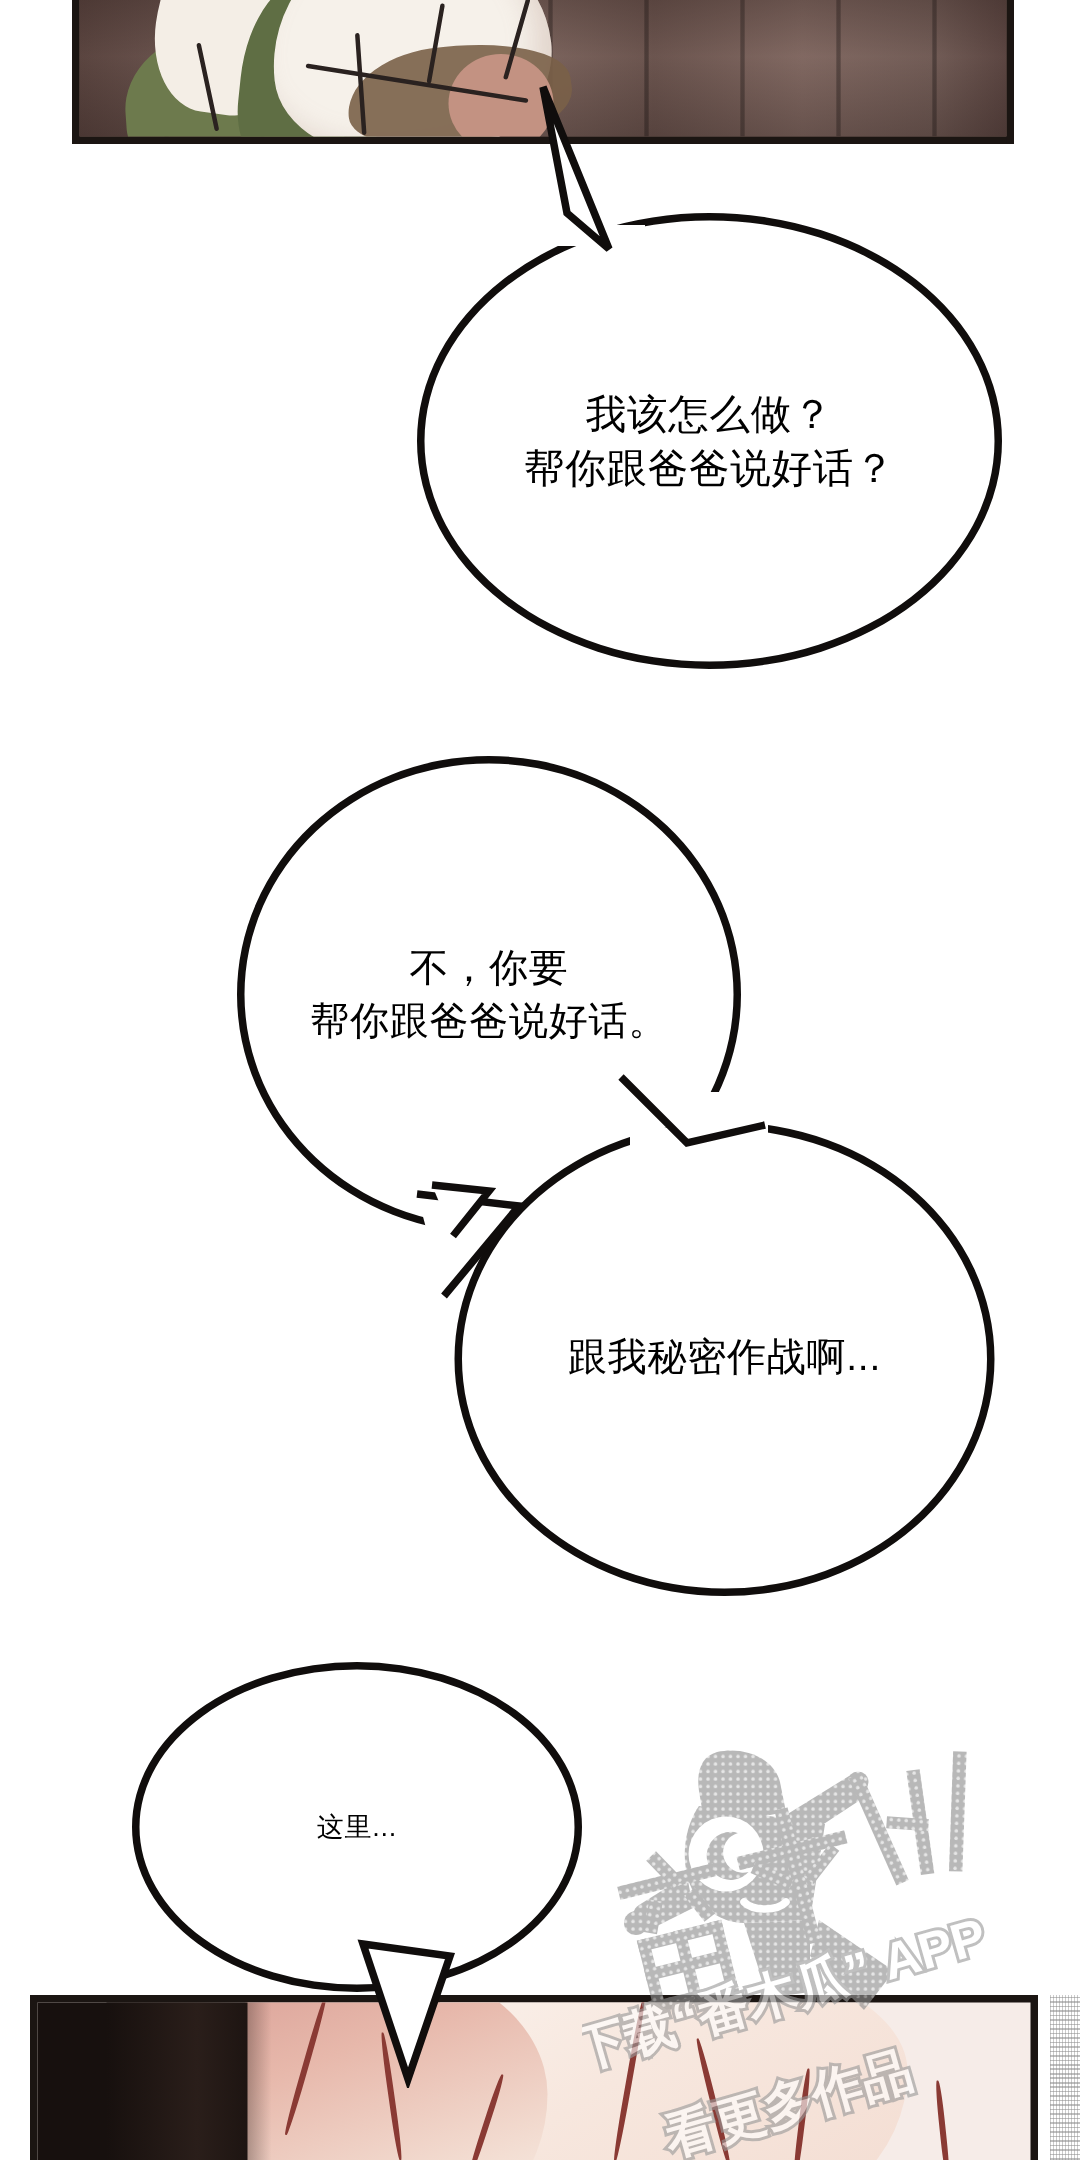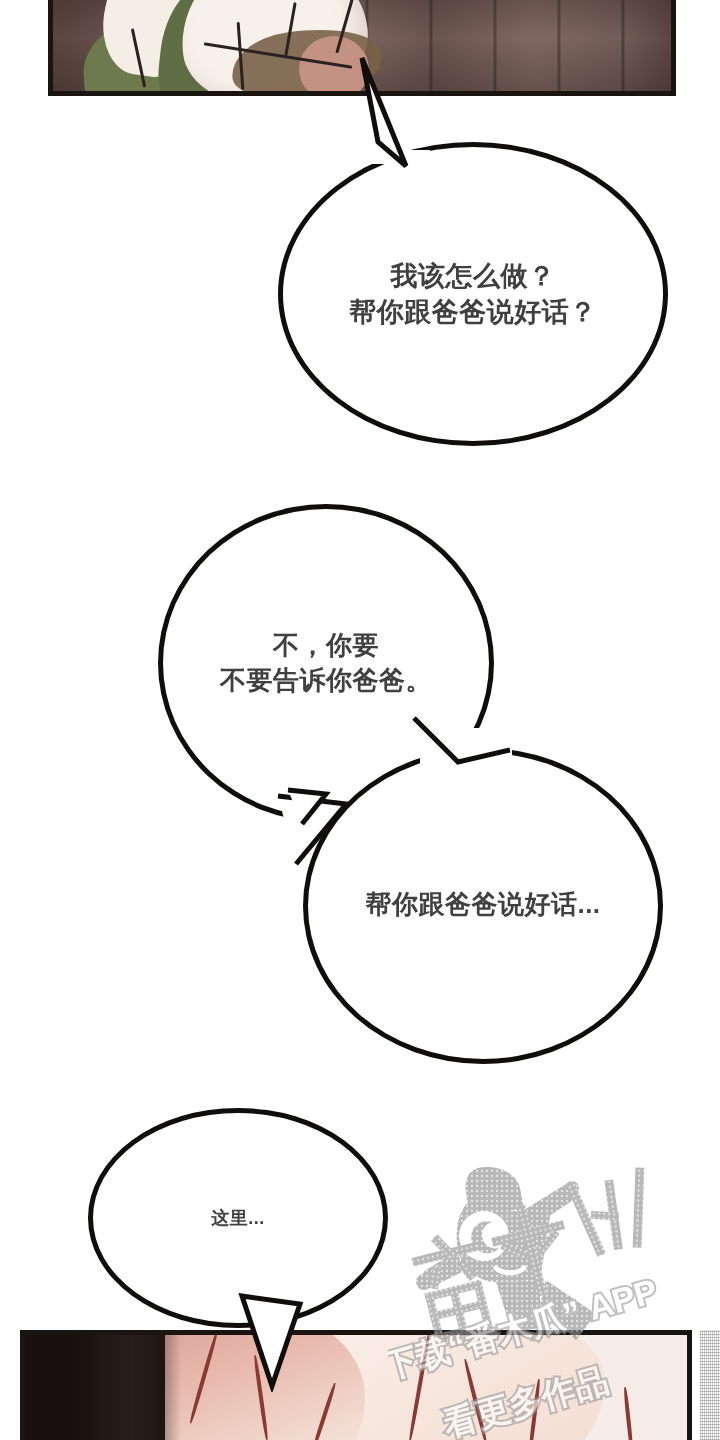--- a/index.html
+++ b/index.html
@@ -155,22 +155,22 @@
     position: absolute;
     background: #ffffff;
     border: 5px solid #100d0c;
     box-sizing: border-box;
     display: flex;
     align-items: center;
     justify-content: center;
   }
   .bubble-text {
     text-align: center;
-    color: #404040;
-    font-weight: 700;
+    color: #000000;
+    font-weight: 400;
     line-height: 1.34;
     letter-spacing: .5px;
     white-space: pre-line;
     padding: 0 22px;
   }
 
   #bubble-1 {
     left: 278px; top: 142px;
     width: 390px; height: 304px;
     border-radius: 50% 50% 50% 50% / 50% 50% 50% 50%;
@@ -261,25 +261,25 @@
   </svg>
   <div class="bubble" id="bubble-1">
     <div class="bubble-text">我该怎么做？
 帮你跟爸爸说好话？</div>
   </div>
 
   <div class="merge-mask" style="left:372px; top:150px; width:58px; height:14px;"></div>
 
   <div class="bubble" id="bubble-2">
     <div class="bubble-text">不，你要
-不要告诉你爸爸。</div>
+帮你跟爸爸说好话。</div>
   </div>
 
   <div class="bubble" id="bubble-3">
-    <div class="bubble-text">帮你跟爸爸说好话...</div>
+    <div class="bubble-text">跟我秘密作战啊...</div>
   </div>
 
   <svg class="tail" style="left:412px; top:716px; width:100px; height:60px;" viewBox="0 0 100 60">
     <path d="M2,2 L46,46 L98,34" fill="#ffffff" stroke="#100d0c" stroke-width="5" stroke-linejoin="miter" stroke-linecap="butt"></path>
   </svg>
   <div class="merge-mask" style="left:420px; top:752px; width:76px; height:48px;"></div>
   <div class="merge-mask" style="left:452px; top:728px; width:60px; height:46px;"></div>
 
   <svg class="tail" style="left:276px; top:790px; width:80px; height:80px;" viewBox="0 0 80 80">
     <path d="M2,6 L70,14 L20,74" fill="#ffffff" stroke="#100d0c" stroke-width="5" stroke-linejoin="miter"></path>

